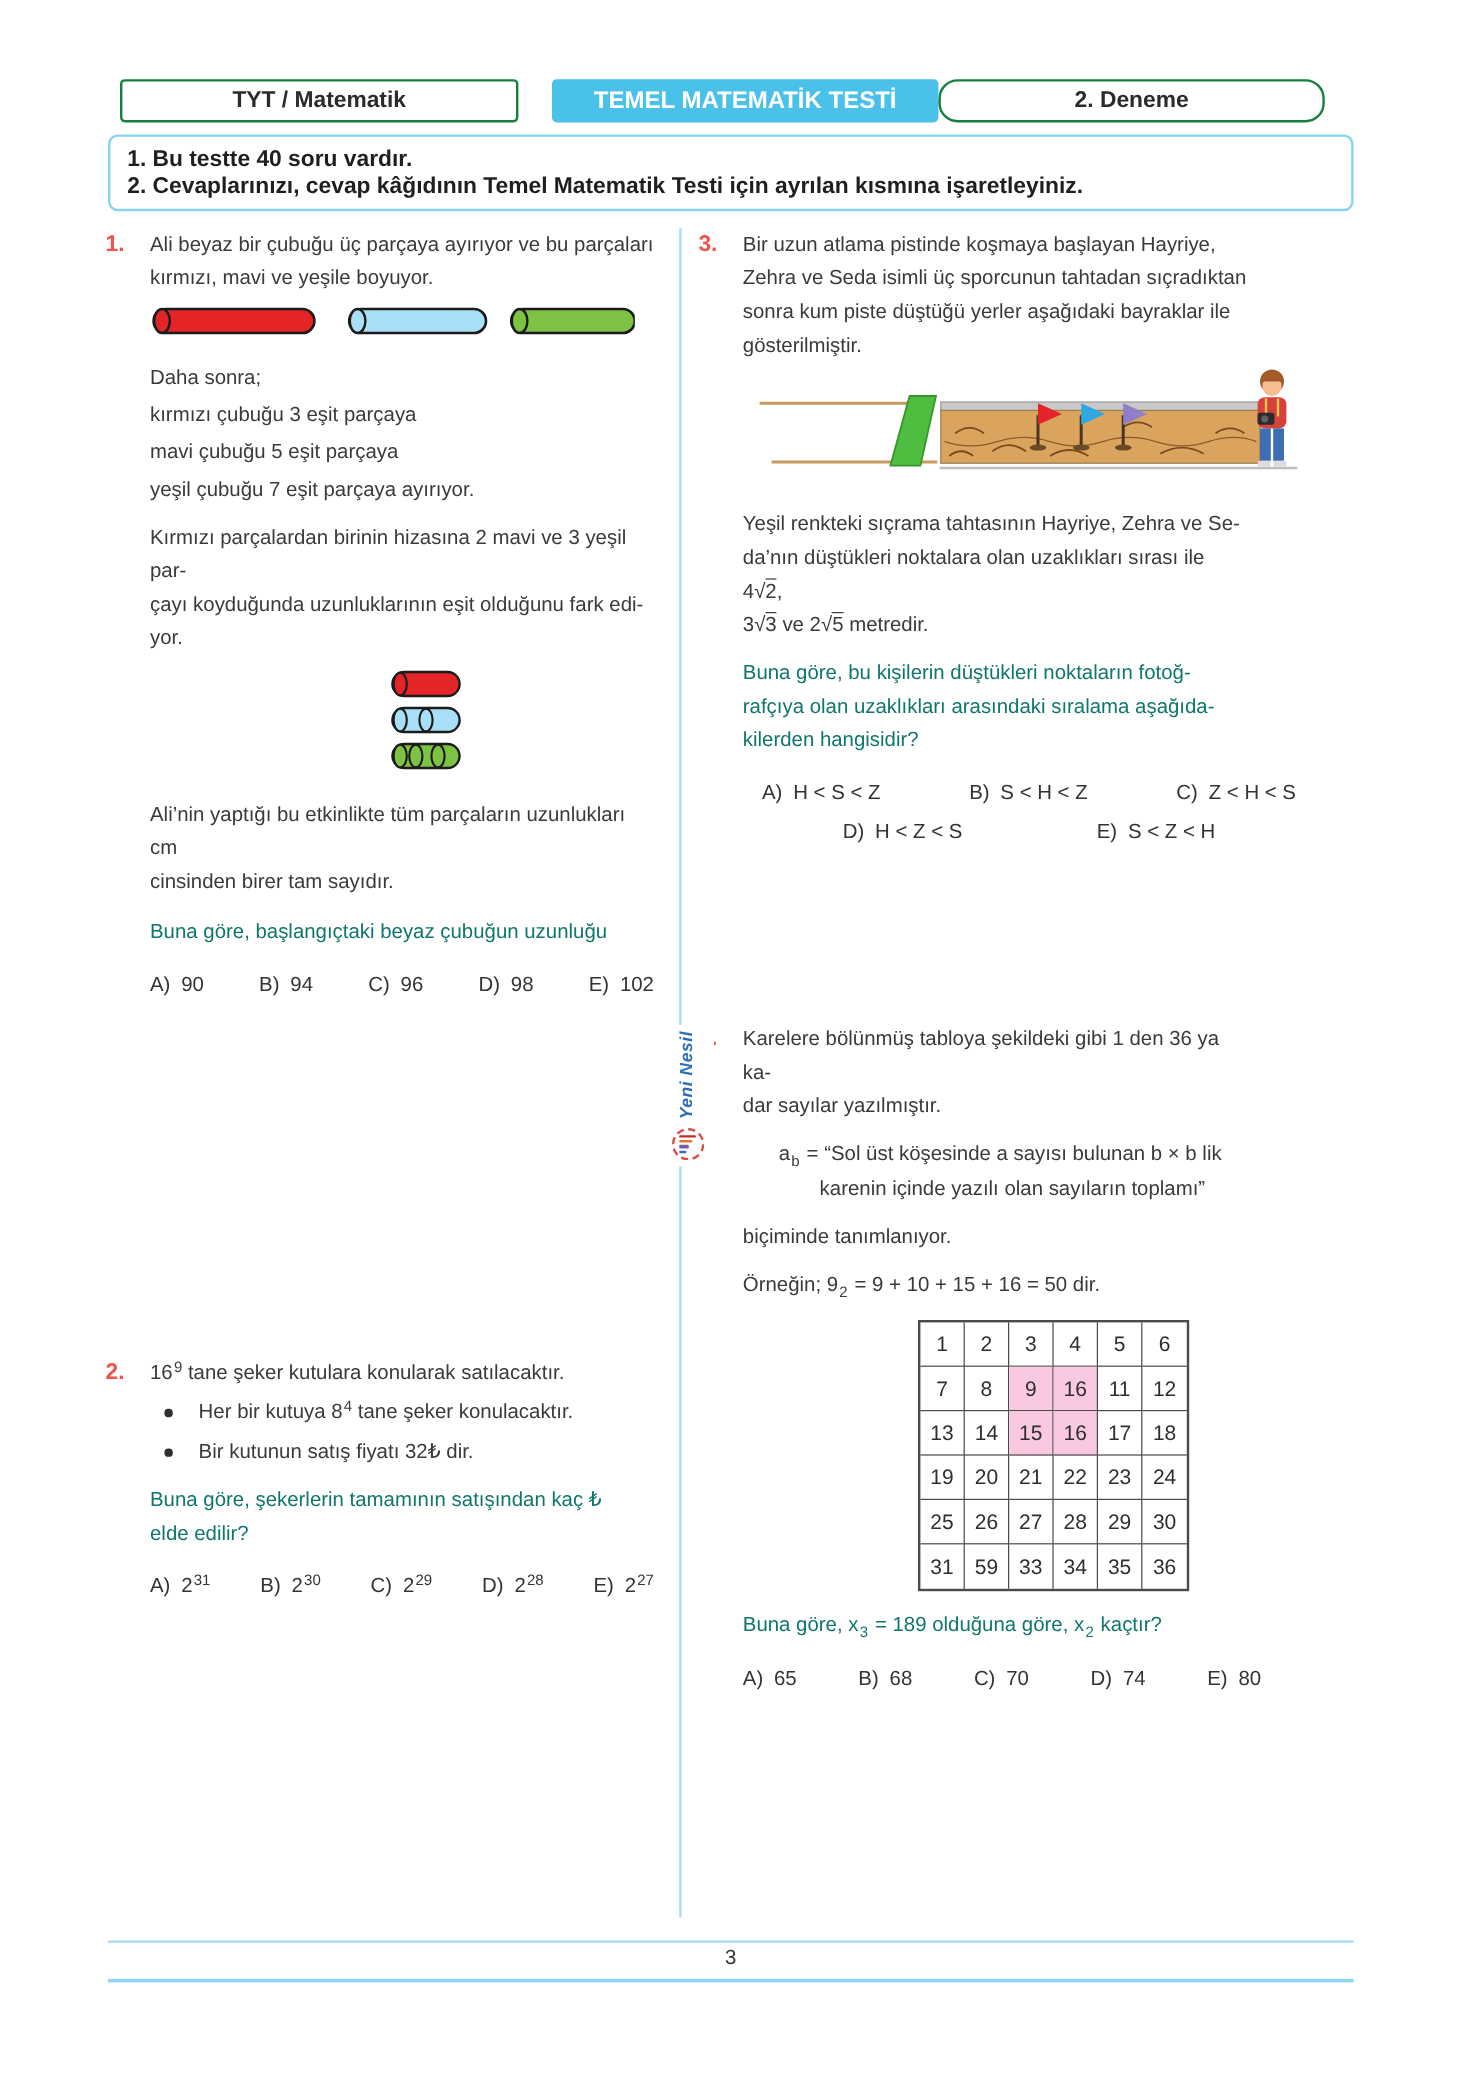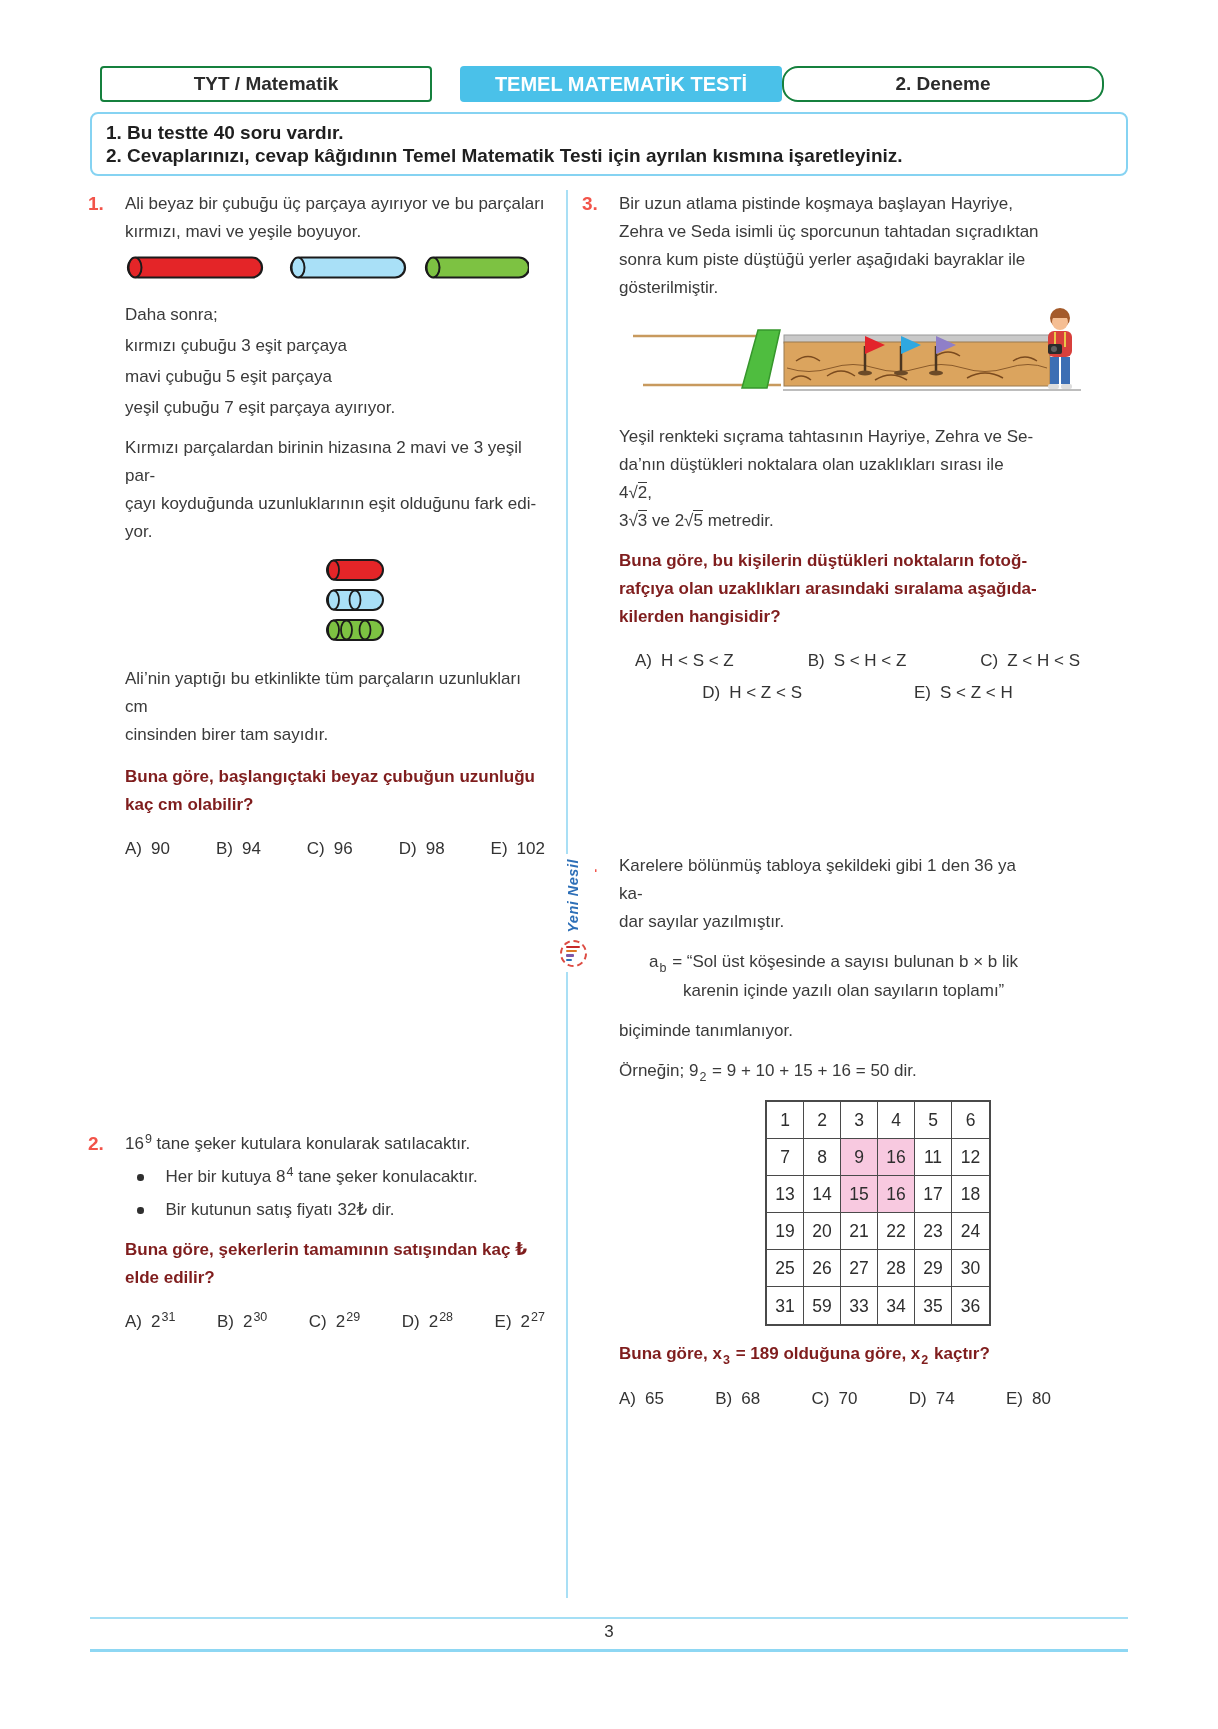--- a/index.html
+++ b/index.html
@@ -23,21 +23,21 @@
   
   .q{position:absolute;display:flex;}
   .qnum{width:37px;flex:none;font-weight:700;font-size:19px;color:#F2544A;line-height:28px;}
   .qbody{width:420px;font-size:17px;line-height:28px;color:#3a3a3a;}
   #q1{left:88px;top:190px;}
   #q2{left:88px;top:1130px;}
   #q3{left:582px;top:190px;}
   #q4{left:582px;top:852px;}
 
   .tl{line-height:28px;}
-  .bq .tl, .tl.bq{font-weight:700;color:#7f1d1d;}
+  .bq .tl, .tl.bq{font-weight:400;color:#0f766e;}
   .mt6{margin-top:6px;}.mt12{margin-top:12px;}.mt14{margin-top:14px;}
   .split-lines .tl{margin-top:3px;}
 
   .fig-rods{margin:9px 0 4px 0;}
   .fig-stack{margin:12px 0 10px 200px;width:60px;}
   .fig-jump{margin:4px 0 2px 12px;overflow:visible;}
 
   .bullet{display:flex;margin-top:4px;}
   .dot{width:6.5px;height:6.5px;border-radius:50%;background:#2f2f2f;margin:11px 22px 0 12px;flex:none;}
 
@@ -157,21 +157,20 @@
         </g>
       </svg>
       <div>
 
       <div class="tl">Ali’nin yaptığı bu etkinlikte tüm parçaların uzunlukları cm</div>
           <div class="tl">cinsinden birer tam sayıdır.</div>
         </div>
       <div class="mt14 bq">
 
       <div class="tl">Buna göre, başlangıçtaki beyaz çubuğun uzunluğu</div>
-          <div class="tl">kaç cm olabilir?</div>
         </div>
       <div class="choices">
 
       <span class="opt"><span class="l">A)</span><span class="v">90</span></span>
           <span class="opt"><span class="l">B)</span><span class="v">94</span></span>
           <span class="opt"><span class="l">C)</span><span class="v">96</span></span>
           <span class="opt"><span class="l">D)</span><span class="v">98</span></span>
           <span class="opt"><span class="l">E)</span><span class="v">102</span></span>
         </div>
     </div>

